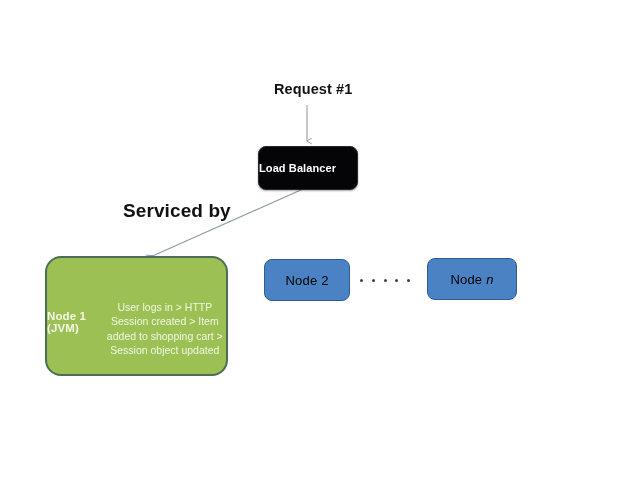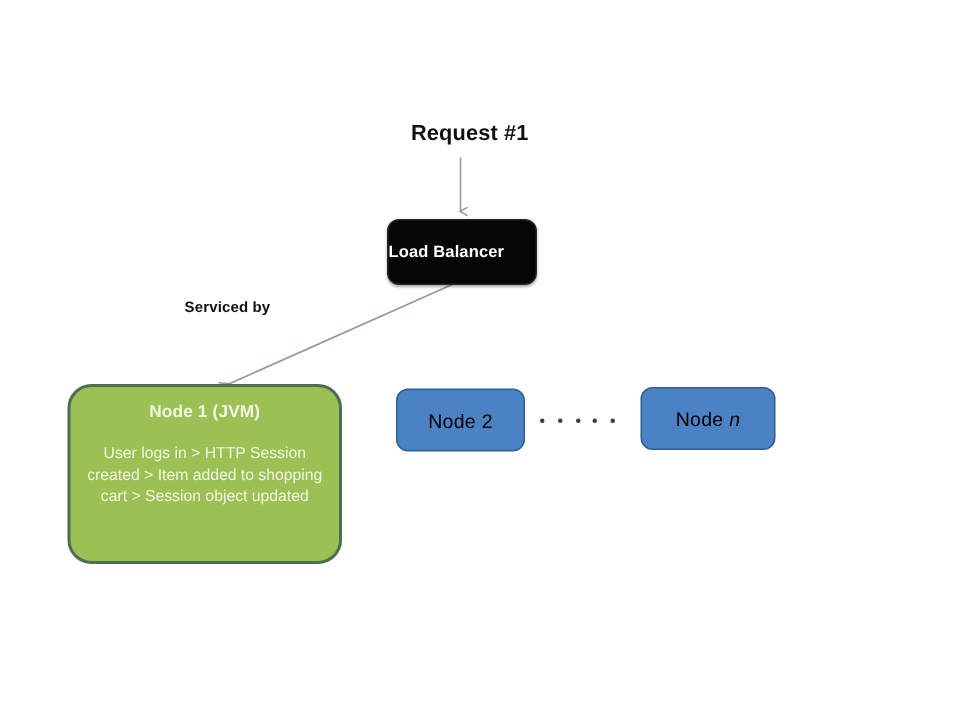--- a/index.html
+++ b/index.html
@@ -38,21 +38,21 @@
     letter-spacing: 0.1px;
   }
   #request-label {
     left: 274px;
     top: 81px;
     font-size: 14.5px;
   }
   #serviced-label {
     left: 123px;
     top: 200px;
-    font-size: 10px;
+    font-size: 19px;
   }
 
   
   #load-balancer {
     position: absolute;
     left: 258px;
     top: 146px;
     width: 98px;
     height: 42px;
     background: #050507;
@@ -75,21 +75,20 @@
     position: absolute;
     left: 45px;
     top: 256px;
     width: 183px;
     height: 120px;
     background: #9cc054;
     border: 2px solid #4e6d55;
     border-radius: 16px;
     box-sizing: border-box;
     display: flex;
-    flex-direction: column;
     align-items: center;
     padding-top: 11px;
   }
   #node-1 .node-title {
     color: #f2f7e6;
     font-size: 11.5px;
     font-weight: bold;
     letter-spacing: 0.1px;
   }
   #node-1 .node-body {

